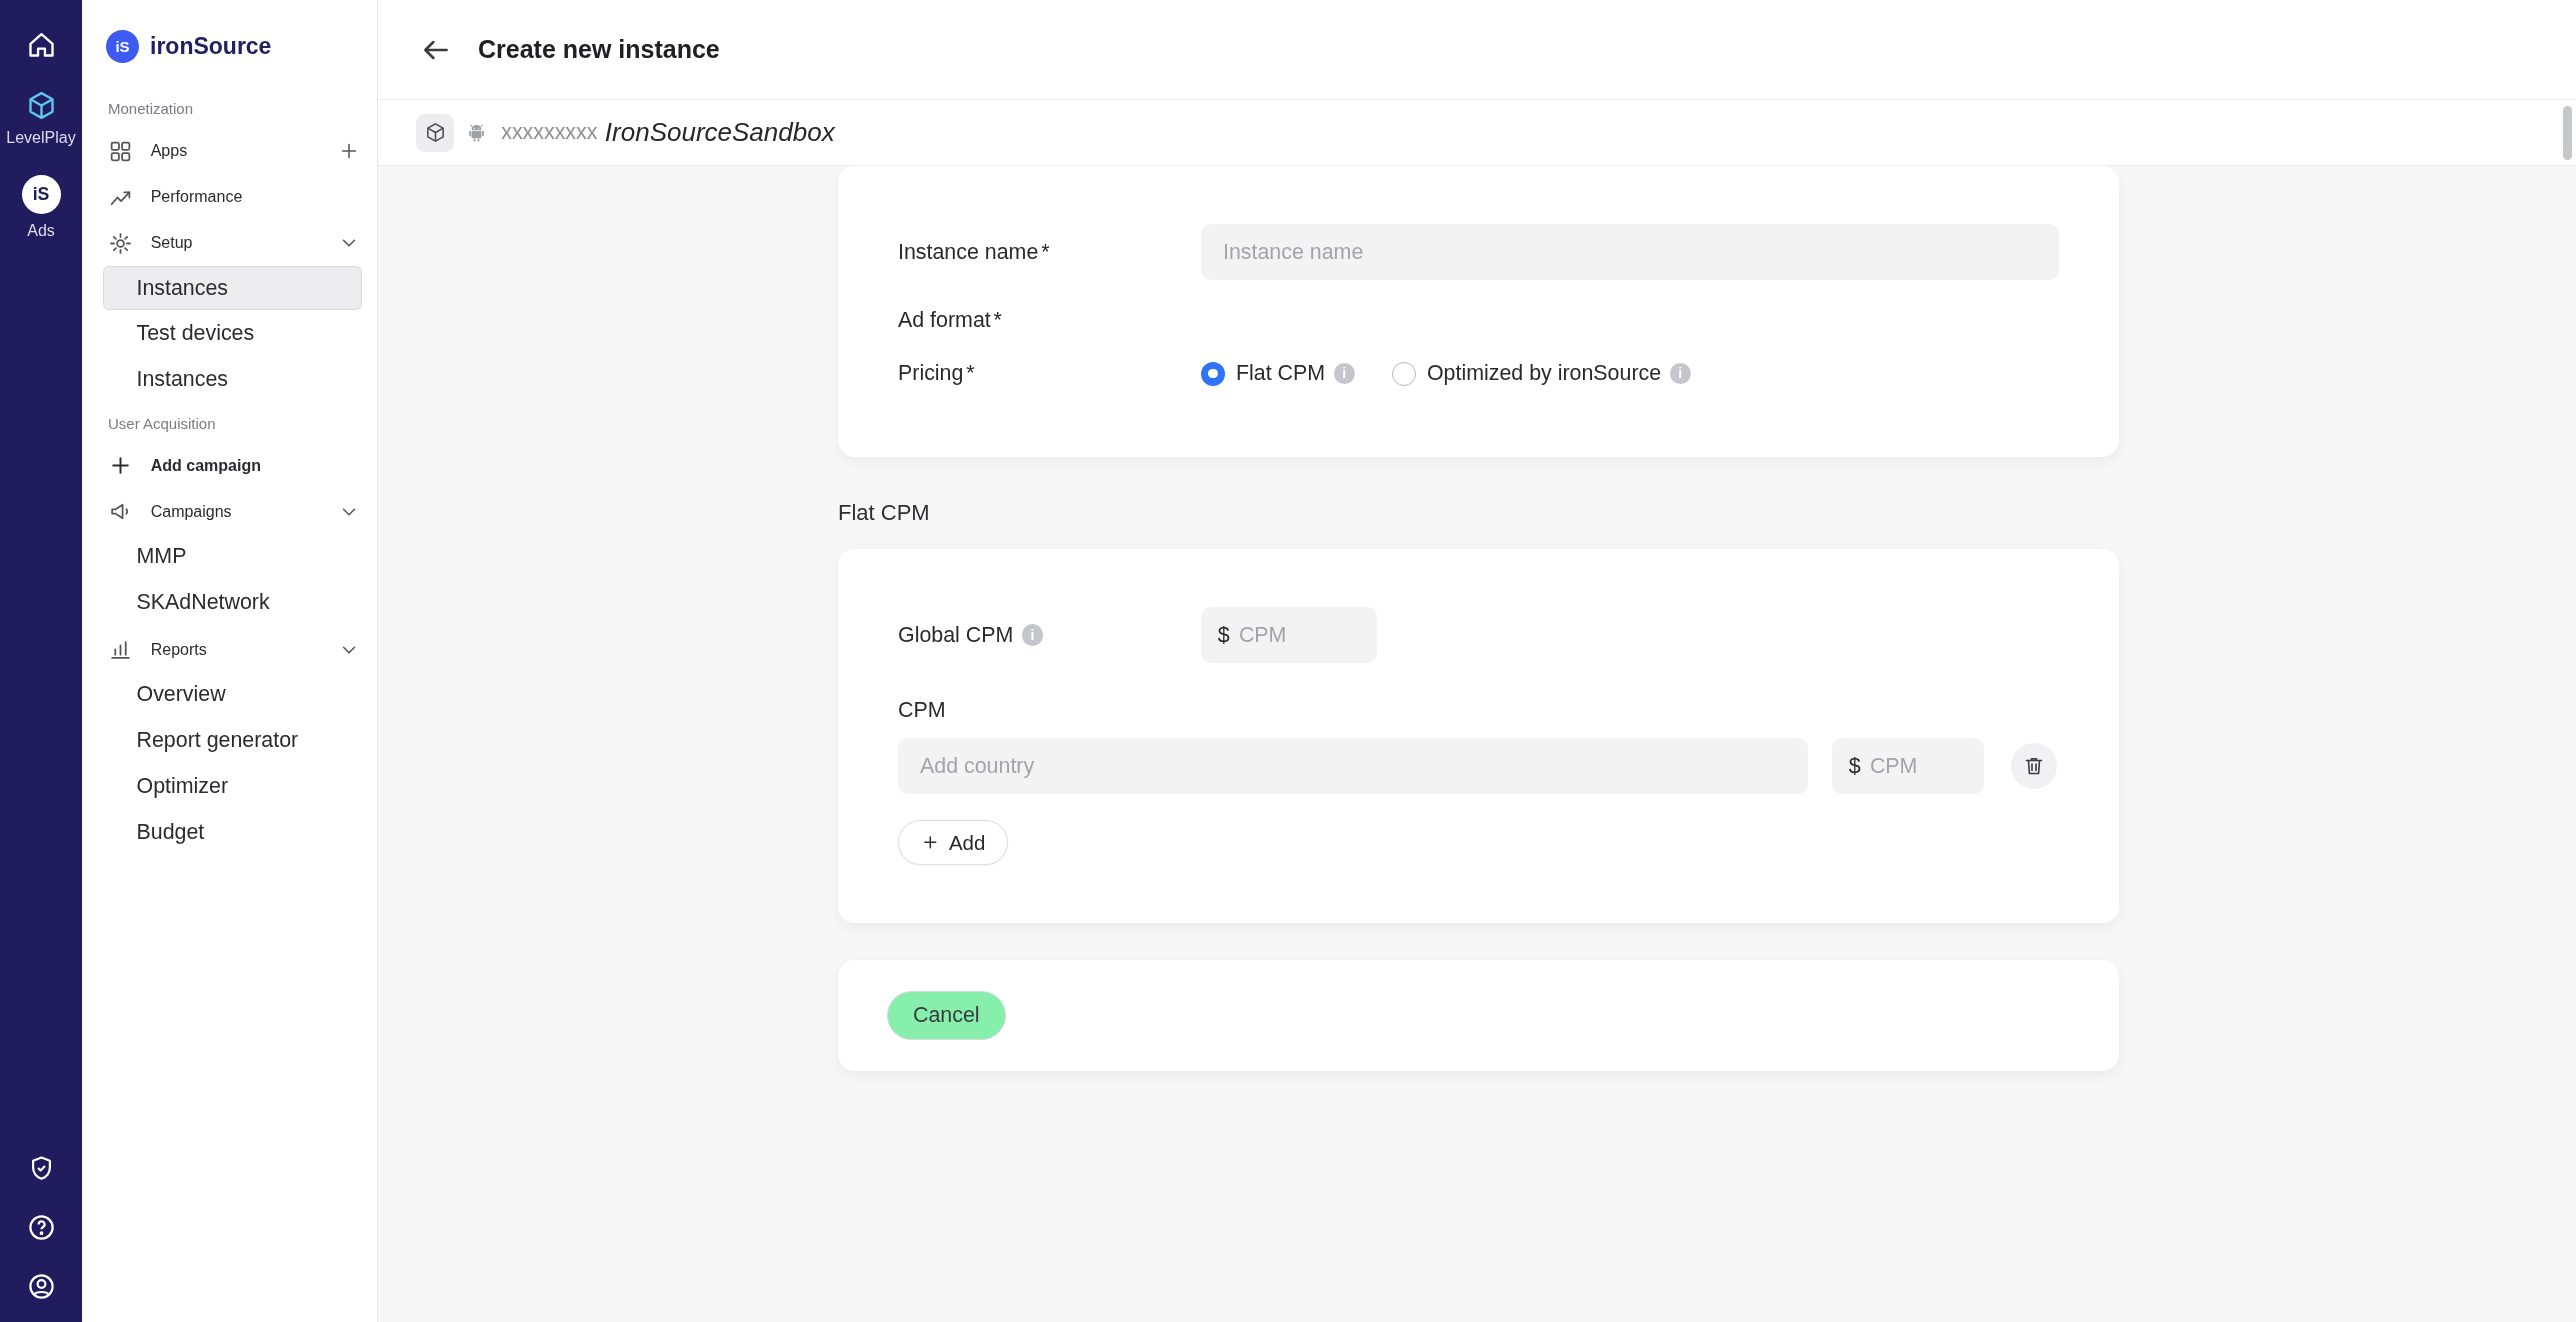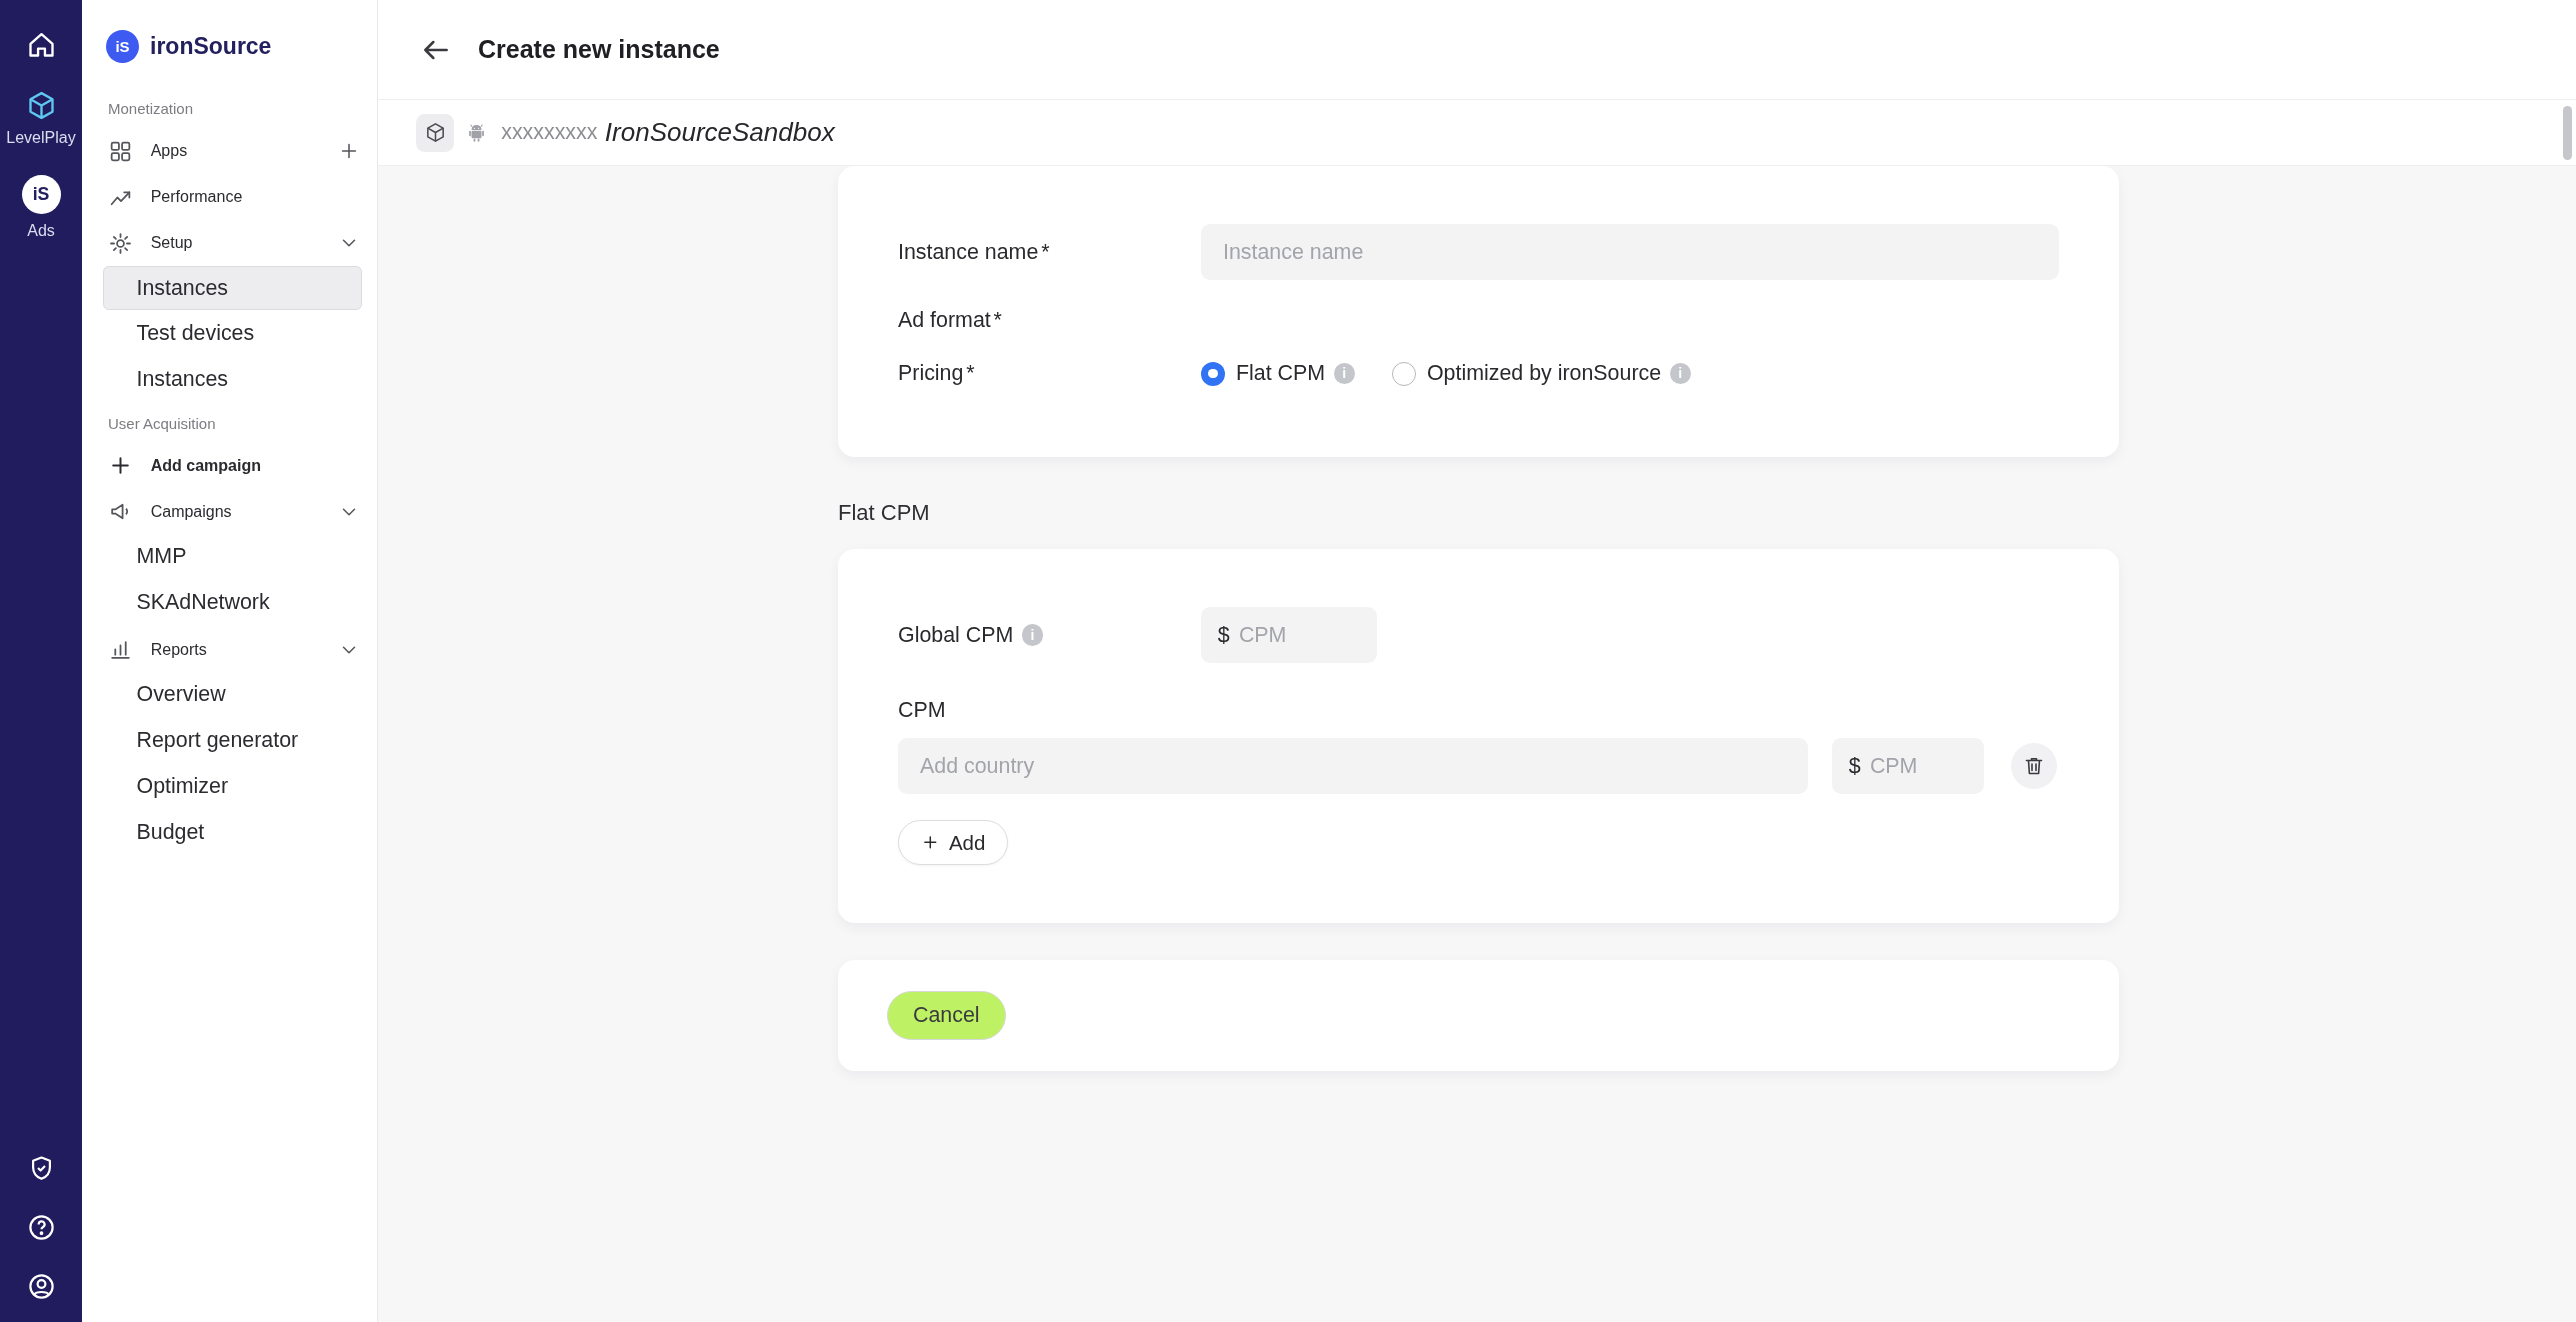--- a/index.html
+++ b/index.html
@@ -161,21 +161,21 @@
   .add-btn svg { width:18.6px; height:18.6px; }
 
   .footer-card {
     margin-top:37px; height:111px; display:flex; align-items:center; justify-content:space-between;
     padding:0 43px 0 49px;
   }
   .btn {
     height:49px; border-radius:929px; font-size:21.4px; display:inline-flex; align-items:center;
     justify-content:center; cursor:pointer; font-family:"Liberation Sans", sans-serif;
   }
-  .btn-cancel { padding:0 25px; border:0.9px solid #D6D7DA; background:#bef264; color:#3A3A3F; }
+  .btn-cancel { padding:0 25px; border:0.9px solid #D6D7DA; background:#86efac; color:#3A3A3F; }
   .btn-group { display:flex; align-items:center; gap:18.6px; }
   .btn-outline-primary { padding:0 26px; border:0.9px solid #3273F5; background:#fff; color:#3273F5; }
   .btn-primary { padding:0 28px; border:none; background:#3273F5; color:#fff; }
 
   .scrollbar {
     position:absolute; right:3.7px; top:106px; width:9.3px; height:54px;
     background:#C6C7CB; border-radius:4.6px; cursor:pointer;
   }
 </style>
 </head>

